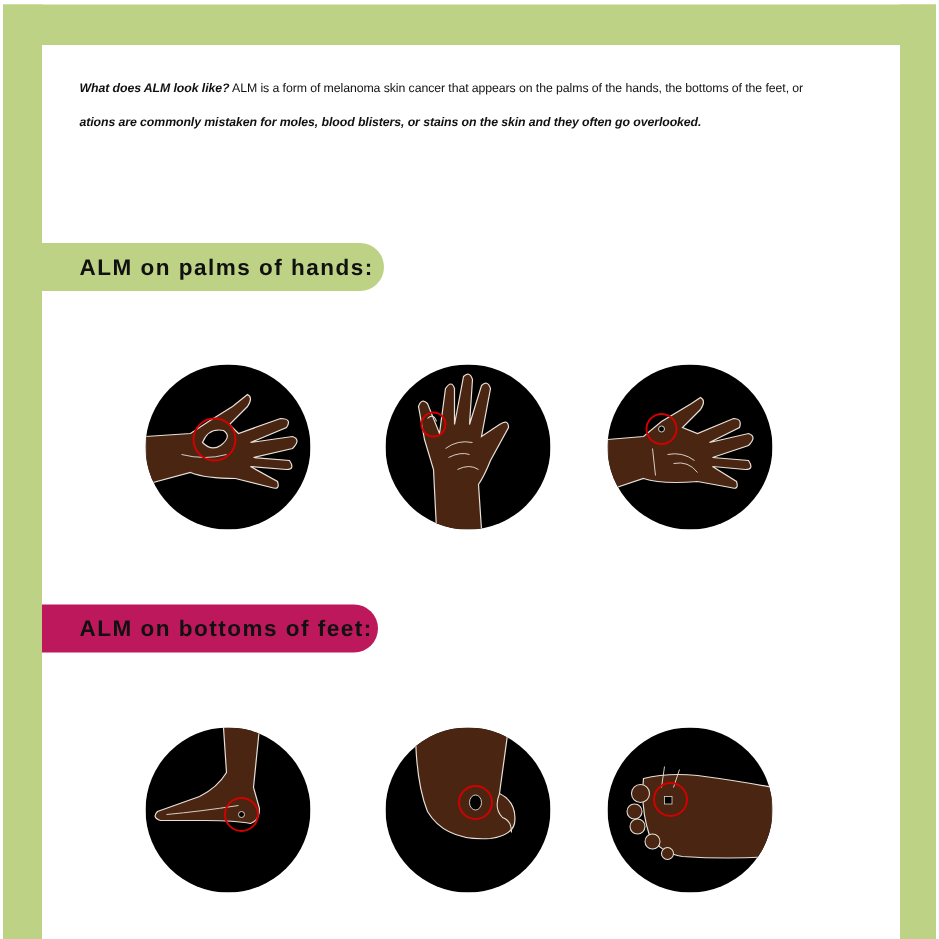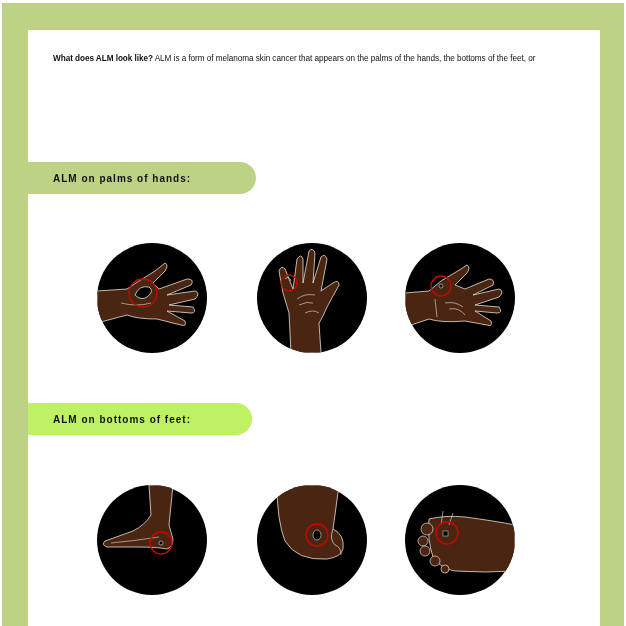--- a/index.html
+++ b/index.html
@@ -11,45 +11,46 @@
   .frame-top { position: absolute; left: 2px; top: 3px; width: 622px; height: 27px; }
   .frame-left { position: absolute; left: 2px; top: 3px; width: 26px; height: 623px; }
   .frame-right { position: absolute; left: 600px; top: 3px; width: 24px; height: 623px; }
   .panel { position: absolute; left: 28px; top: 30px; width: 572px; height: 596px; background: #ffffff; }
 
   .intro {
     position: absolute; left: 53px; top: 48px; width: 540px;
     font-size: 8.2px; line-height: 22.5px; color: #111;
     letter-spacing: -0.05px;
   }
-  .intro b { font-weight: bold; }
+  .intro b { font-weight: bold; font-style: italic; }
   .intro .line { display: block; white-space: nowrap; }
 
   .pill {
     position: absolute; left: 28px; height: 32px;
     border-top-right-radius: 16px; border-bottom-right-radius: 16px;
     display: flex; align-items: center;
   }
   .pill span {
-    margin-left: 25px; font-weight: bold; font-size: 10px; letter-spacing: 1px; color: #111;
+    margin-left: 25px; font-weight: bold; font-size: 15px; letter-spacing: 1px; color: #111;
   }
 
   .icon-circle { position: absolute; width: 110px; height: 110px; }
   .icon-circle svg { width: 110px; height: 110px; display: block; }
 </style>
 </head>
 <body>
 
 <div class="frame-top" style="background:#bdd284"></div>
 <div class="frame-left" style="background:#bdd284"></div>
 <div class="frame-right" style="background:#bdd284"></div>
 <div class="panel"></div>
 
 <div class="intro">
   <span class="line"><b>What does ALM look like?</b><span> ALM is a form of melanoma skin cancer that appears on the palms of the hands, the bottoms of the feet, or</span></span>
+  <span class="line"><b>ations are commonly mistaken for moles, blood blisters, or stains on the skin and they often go overlooked.</b></span>
 </div>
 
 <div class="pill" style="top:162px; width:228px; background:#bdd284;">
   <span>ALM on palms of hands:</span>
 </div>
 
 <div class="icon-circle" style="left:97px; top:243px;">
   <svg viewBox="0 0 110 110">
     <circle cx="55" cy="55" r="55" fill="#000"></circle>
     <clipPath id="c1">
@@ -87,21 +88,21 @@
       </clipPath>
     <g clip-path="url(#c3)">
       <path d="M0 50 L24 48 L36 38 L56 26 L62 22 Q66 24 62 30 L50 42 L60 46 L84 36 Q90 36 88 42 L68 52 L94 46 Q100 48 94 54 L70 62 L94 64 Q98 70 92 70 L70 68 L86 78 Q88 84 82 82 L60 78 Q36 80 24 76 L0 84 Z" fill="#4a2612" stroke="#e8e0d8" stroke-width="0.8"></path>
       <path d="M40 60 Q50 58 58 64 M44 66 Q54 64 60 72 M30 56 L32 74" fill="none" stroke="#e8e0d8" stroke-width="0.6"></path>
       <circle cx="36" cy="43" r="2" fill="#000" stroke="#e8e0d8" stroke-width="0.6"></circle>
       <circle cx="36" cy="43" r="10" fill="none" stroke="#d40000" stroke-width="1.3"></circle>
     </g>
   </svg>
 </div>
 
-<div class="pill" style="top:403px; width:224px; background:#bef264;">
+<div class="pill" style="top:403px; width:224px; background:#be185d;">
   <span>ALM on bottoms of feet:</span>
 </div>
 
 <div class="icon-circle" style="left:97px; top:485px;">
   <svg viewBox="0 0 110 110">
     <circle cx="55" cy="55" r="55" fill="#000"></circle>
     <clipPath id="c4">
         <circle cx="55" cy="55" r="55"></circle>
       </clipPath>
     <g clip-path="url(#c4)">

